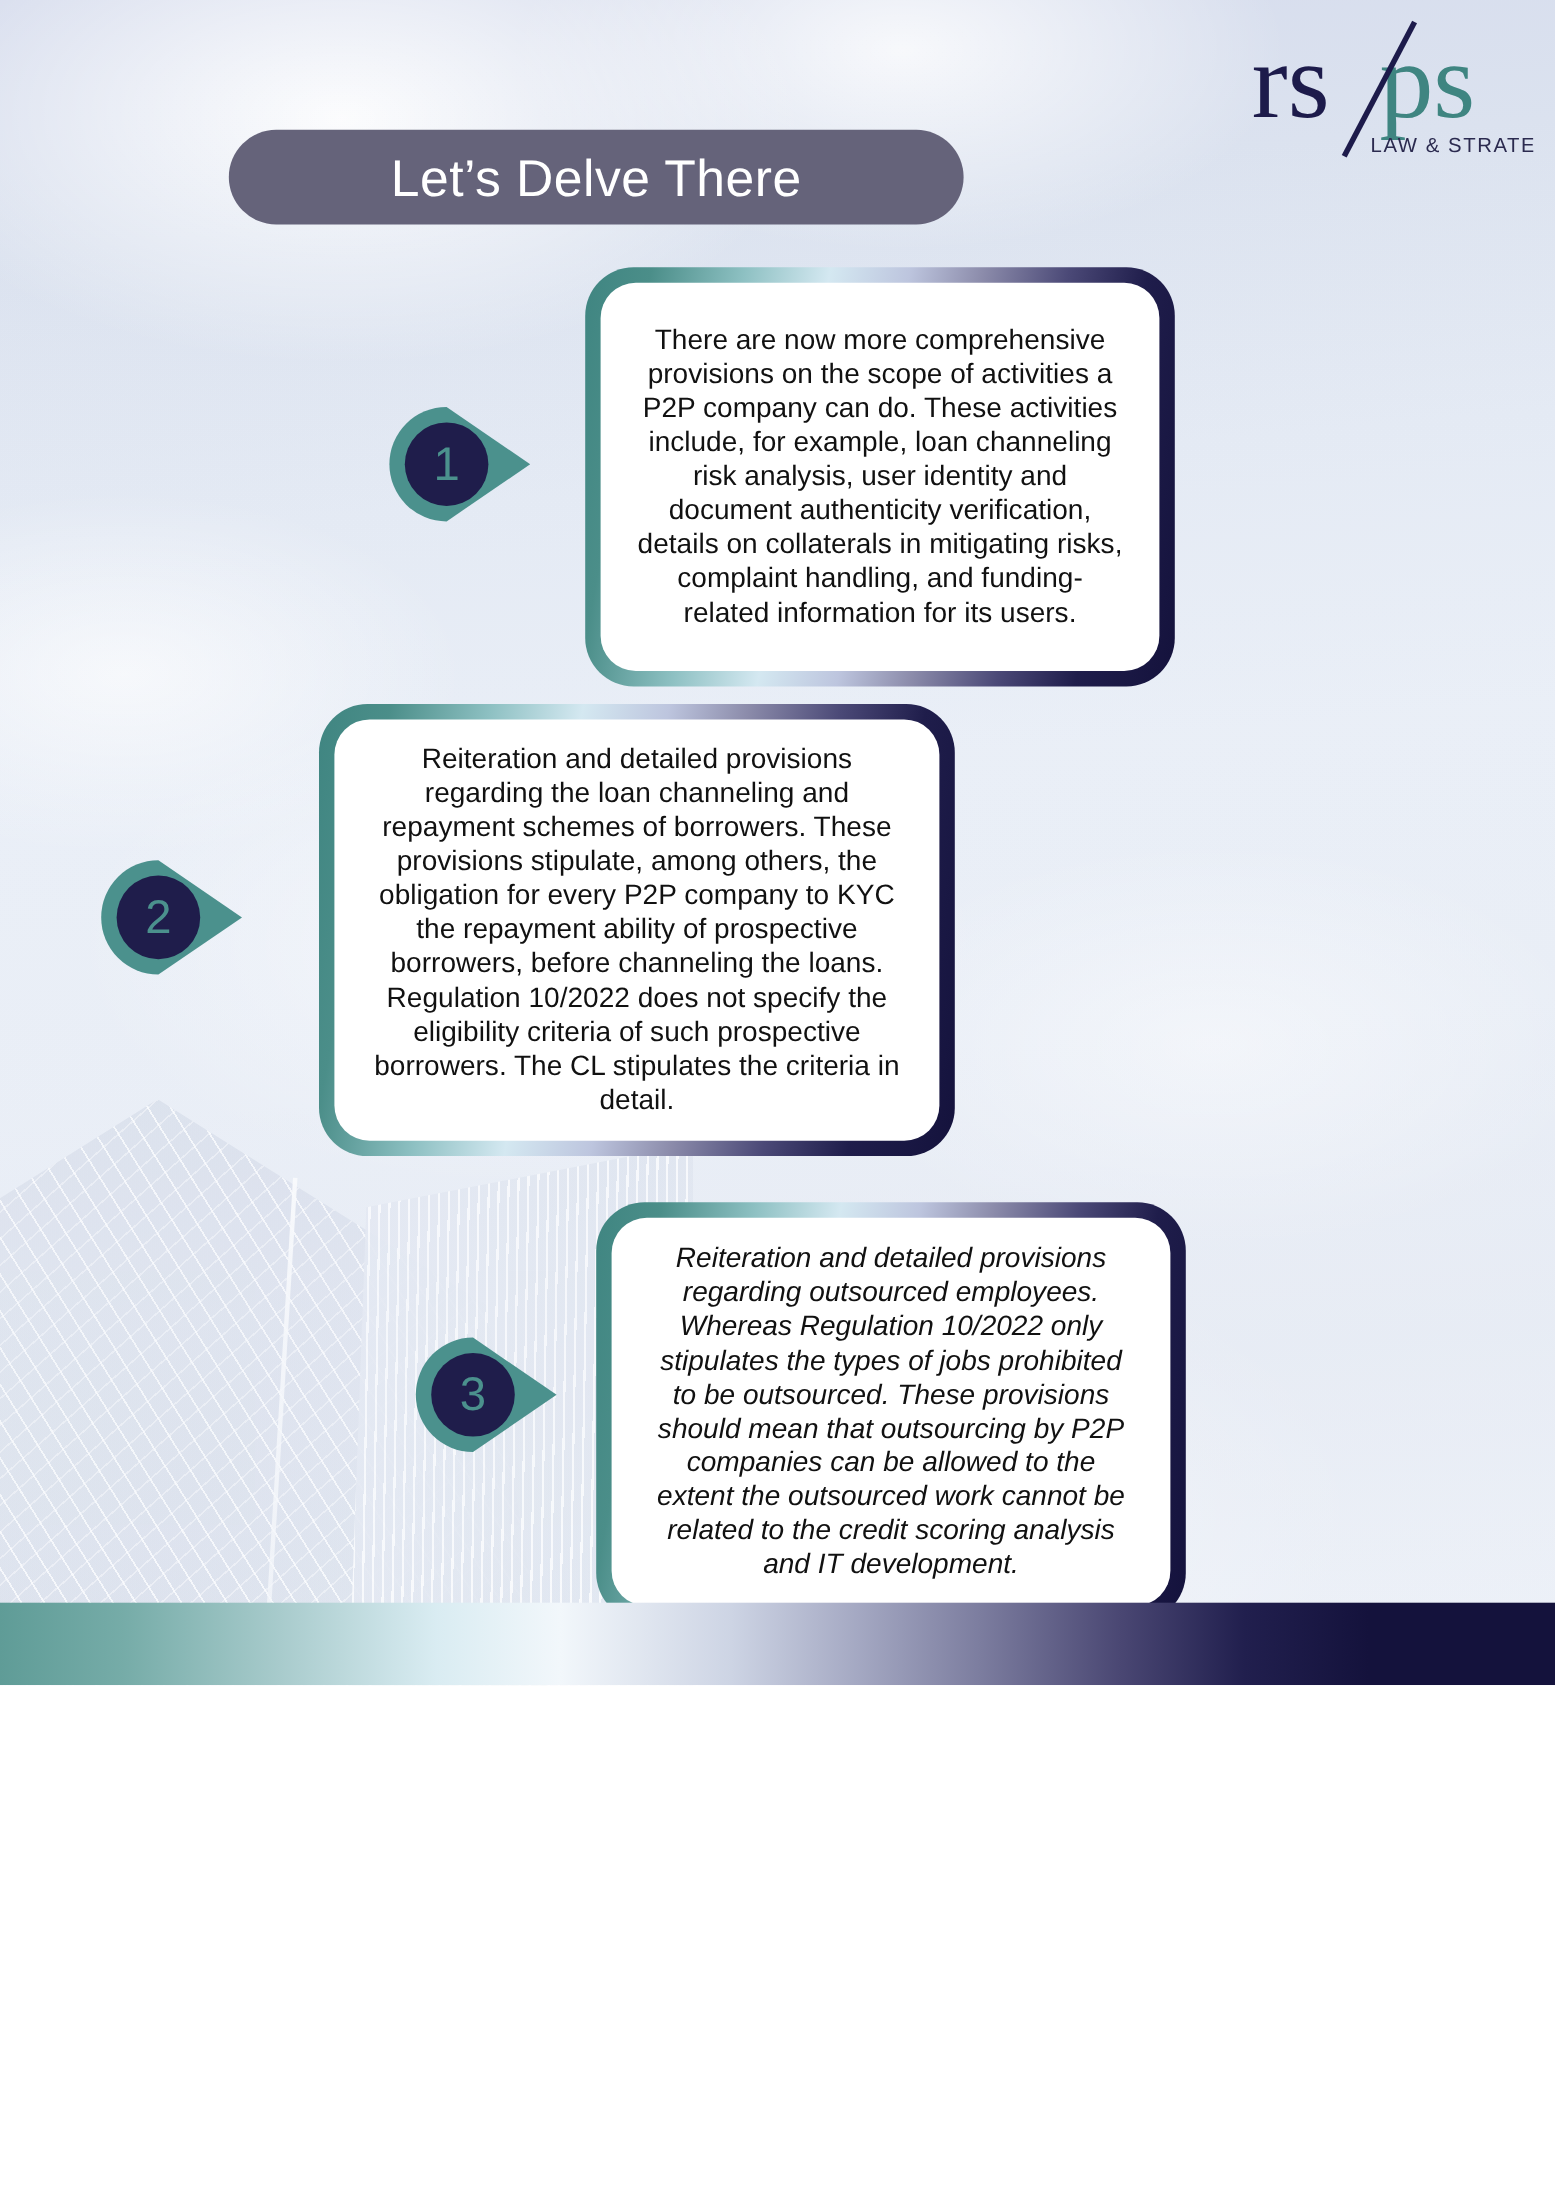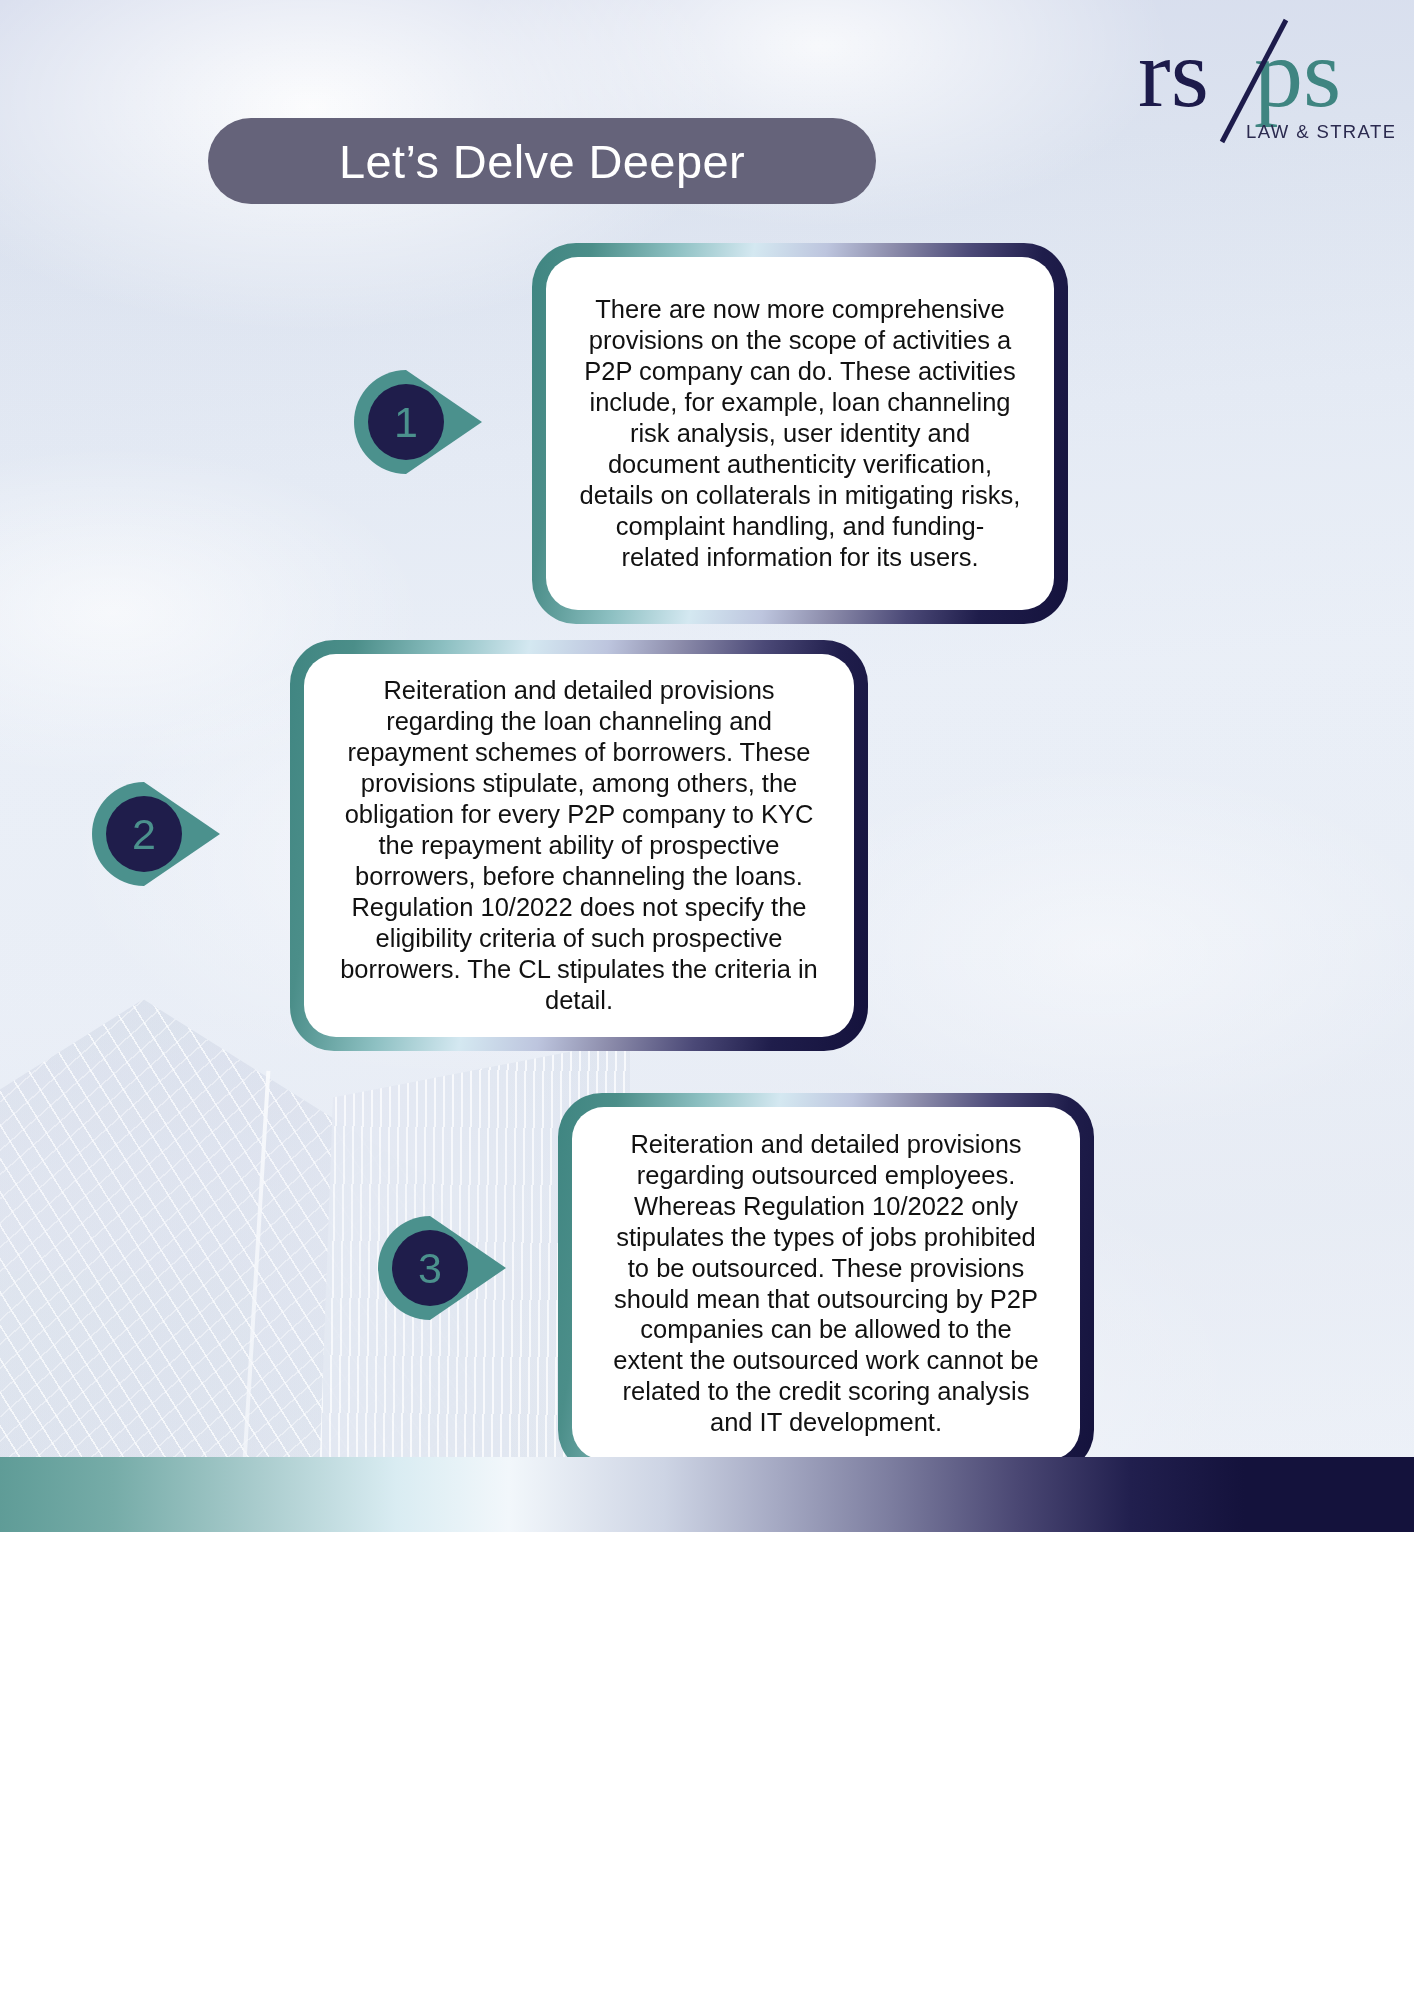--- a/index.html
+++ b/index.html
@@ -146,21 +146,21 @@
   .card-text {
     color: #111111;
     font-size: 25.5px;
     line-height: 1.215;
     text-align: center;
     padding: 0 26px;
   }
 
   #card-1 { left: 532px; top: 243px;  width: 508px; height: 353px; }
   #card-2 { left: 290px; top: 640px;  width: 550px; height: 383px; }
-  #card-3 { left: 558px; top: 1093px; width: 508px; height: 353px; }
+  #card-3 { left: 542px; top: 1093px; width: 508px; height: 353px; font-style: italic; }
 
   #card-1 .card-inner { padding: 18px 6px; }
   #card-2 .card-inner { padding: 18px 10px; }
   #card-3 .card-inner { padding: 18px 6px; }
 
   
   .pin {
     position: absolute;
     width: 132px;
     height: 104px;
@@ -214,21 +214,21 @@
     <svg width="260" height="136" viewBox="0 0 260 136" aria-hidden="true">
       <text x="4" y="92" font-family="Liberation Serif, serif" font-size="98" fill="#1d1b4b">rs</text>
       <text x="120" y="92" font-family="Liberation Serif, serif" font-size="98" fill="#3f8581">ps</text>
       <line x1="152" y1="6" x2="88" y2="128" stroke="#1d1b4b" stroke-width="5"></line>
       <text x="112" y="124" font-family="Liberation Sans, sans-serif" font-size="18.5" letter-spacing="1.4" fill="#2b2a4f">LAW &amp; STRATEGICS</text>
     </svg>
 
   </div>
 
   <div class="title-pill">
-    <span class="title-text">Let’s Delve Deeper</span>
+    <span class="title-text">Let’s Delve There</span>
   </div>
 
   <div class="card-wrap g1" id="card-1">
     <div class="card-inner">
       <div class="card-text">There are now more comprehensive provisions on the scope of activities a P2P company can do. These activities include, for example, loan channeling risk analysis, user identity and document authenticity verification, details on collaterals in mitigating risks, complaint handling, and funding-related information for its users.</div>
     </div>
   </div>
   <div class="pin" id="pin-1">
     <svg width="132" height="104" viewBox="0 0 132 104" aria-hidden="true">
       <path d="M52 0 A52 52 0 1 0 52 104 L52 104 L128 52 Z" fill="#4b918d"></path>

